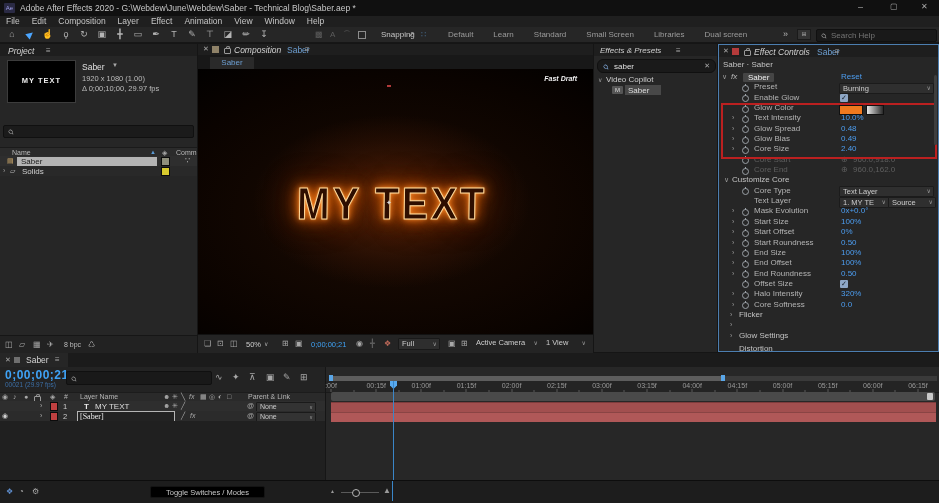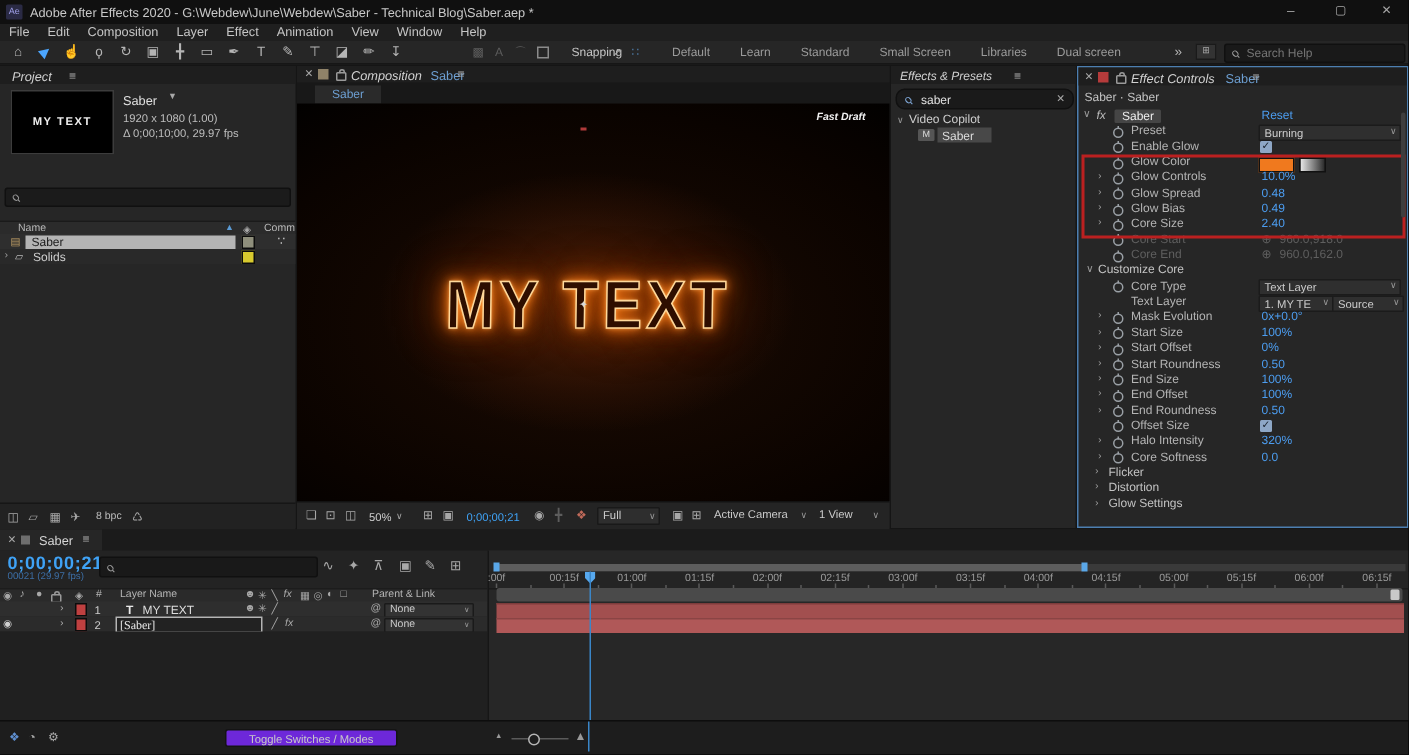--- a/index.html
+++ b/index.html
@@ -212,21 +212,21 @@
         </div>
         <div class="fxrow">
           <span class="sw" style="left:23px;"></span>
           <span class="lbl" style="left:35px;">Glow Color</span>
           <span style="position:absolute;left:120px;top:1.5px;width:22px;height:8px;background:#f0791e;border:1px solid #111;"></span>
           <span style="position:absolute;left:147px;top:1.5px;width:16px;height:8px;background:linear-gradient(90deg,#e8e8e8,#2a2a2a);border:1px solid #111;"></span>
         </div>
         <div class="fxrow">
           <span class="exp" style="left:13px;">›</span>
           <span class="sw" style="left:23px;"></span>
-          <span class="lbl" style="left:35px;">Glow Controls</span>
+          <span class="lbl" style="left:35px;">Text Intensity</span>
           <span class="val">10.0%</span>
         </div>
         <div class="fxrow">
           <span class="exp" style="left:13px;">›</span>
           <span class="sw" style="left:23px;"></span>
           <span class="lbl" style="left:35px;">Glow Spread</span>
           <span class="val">0.48</span>
         </div>
         <div class="fxrow">
           <span class="exp" style="left:13px;">›</span>
@@ -324,21 +324,21 @@
           <span class="sw" style="left:23px;"></span>
           <span class="lbl" style="left:35px;">Core Softness</span>
           <span class="val">0.0</span>
         </div>
         <div class="fxrow">
           <span class="exp" style="left:11px;">›</span>
           <span class="lbl" style="left:20px;color:#c3c3c3;">Flicker</span>
         </div>
         <div class="fxrow">
           <span class="exp" style="left:11px;">›</span>
-          <span class="lbl" style="left:20px;color:#c3c3c3;">Distortion</span>
+          <span class="lbl" style="left:20px;color:#c3c3c3;margin-top:24px;">Distortion</span>
         </div>
         <div class="fxrow">
           <span class="exp" style="left:11px;">›</span>
           <span class="lbl" style="left:20px;color:#c3c3c3;">Glow Settings</span>
         </div>
       </div>
     <div class="abs" style="left:2px;top:58px;width:212px;height:52px;border:2px solid #bb2020;pointer-events:none;"></div>
     <div class="abs" style="right:1px;top:30px;width:3px;height:70px;background:#3e3e3e;border-radius:2px;"></div>
   </div>
 
@@ -477,21 +477,21 @@
 
       <span class="abs" style="left:64px;top:14px;width:7px;height:8px;background:#57a9ef;clip-path:polygon(0 0,100% 0,100% 55%,50% 100%,0 55%);"></span>
       <div class="abs" style="left:67px;top:14px;width:1px;height:113px;background:#3a86c8;"></div>
     </div>
   </div>
 
   <div class="abs" style="left:0;top:480px;width:939px;height:23px;background:#1d1d1d;border-top:1px solid #0d0d0d;">
     <span class="abs" style="left:6px;top:6px;font-size:8px;color:#5f8fd0;">❖</span>
     <span class="abs icon" style="left:19px;top:6px;font-size:8px;">◔</span>
     <span class="abs icon" style="left:32px;top:6px;font-size:8px;">⚙</span>
-    <button style="position:absolute;left:150px;top:5px;width:115px;height:12px;background:#6d28d9;border:1px solid #141414;border-radius:2px;color:#c9c9c9;font-size:7.5px;font-family:'Liberation Sans',sans-serif;">Toggle Switches / Modes</button>
+    <button style="position:absolute;left:150px;top:5px;width:115px;height:12px;background:#000000;border:1px solid #141414;border-radius:2px;color:#c9c9c9;font-size:7.5px;font-family:'Liberation Sans',sans-serif;">Toggle Switches / Modes</button>
     <span class="abs" style="left:330px;top:7px;font-size:5px;color:#999;">▲</span>
     <div class="abs" style="left:341px;top:11px;width:38px;height:1px;background:#5a5a5a;"></div>
     <span class="abs" style="left:352px;top:8px;width:6px;height:6px;border:1px solid #b5b5b5;border-radius:50%;background:#1d1d1d;"></span>
     <span class="abs" style="left:383px;top:5px;font-size:8px;color:#999;">▲</span>
     <div class="abs" style="left:392px;top:0;width:1px;height:20px;background:#3a86c8;"></div>
   </div>
 
 </div>
 
 </body></html>

